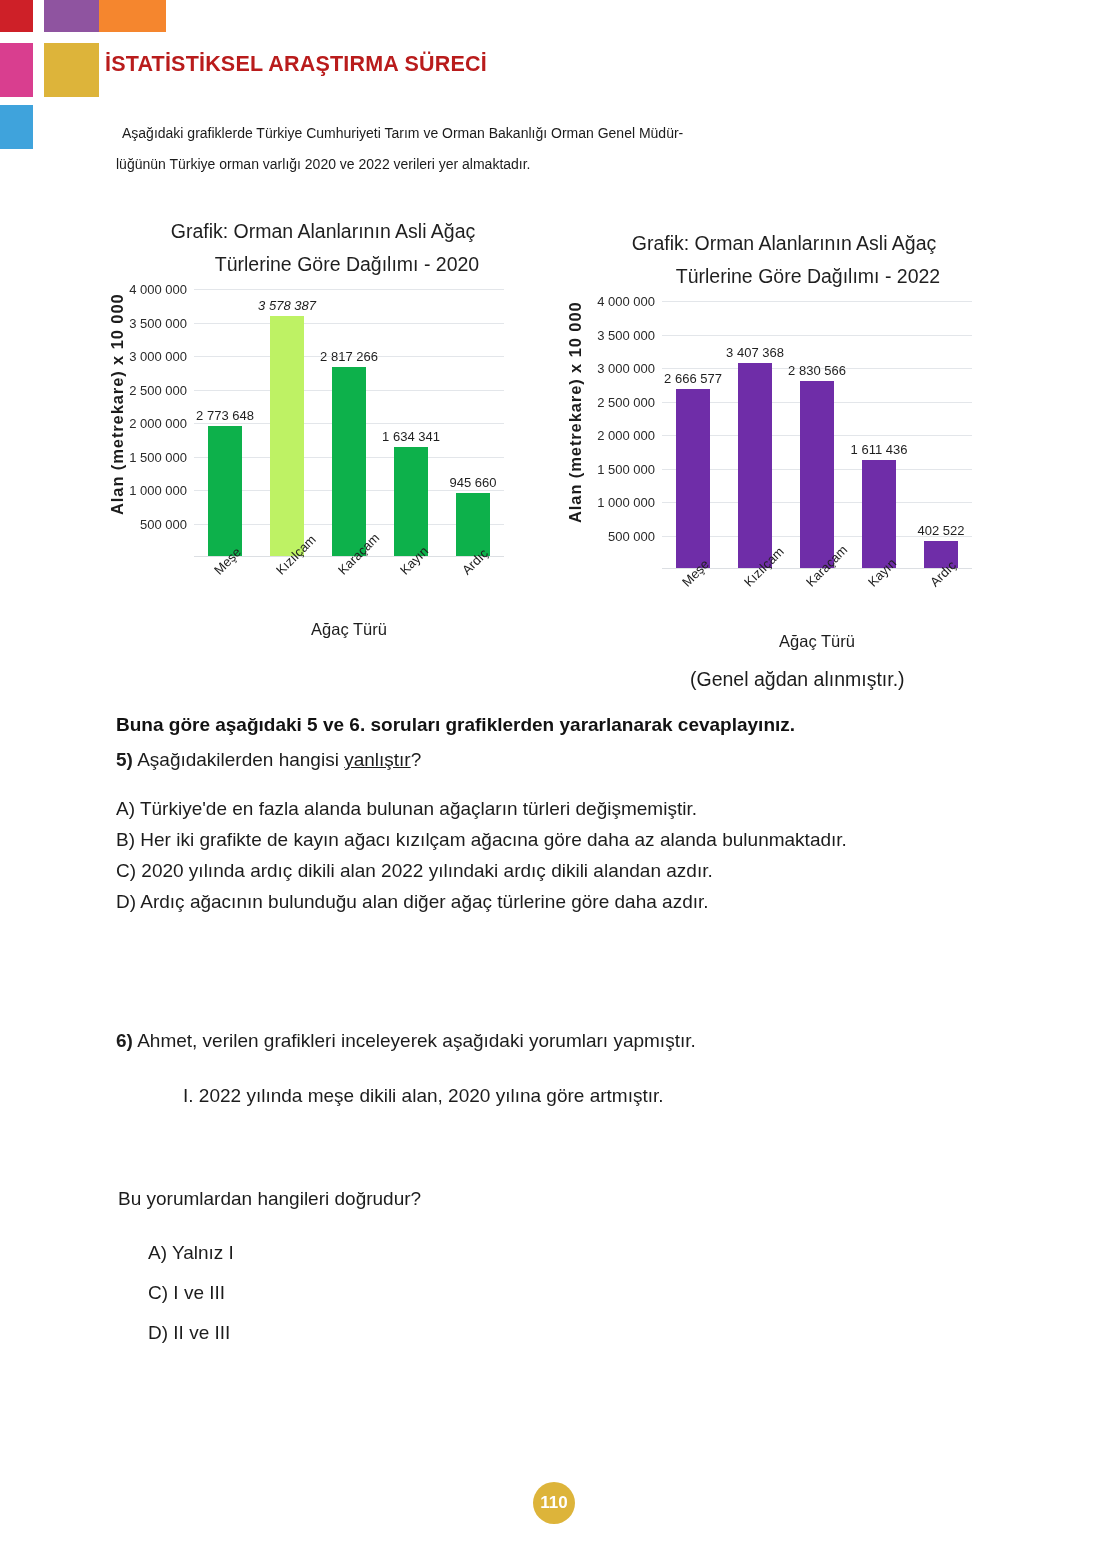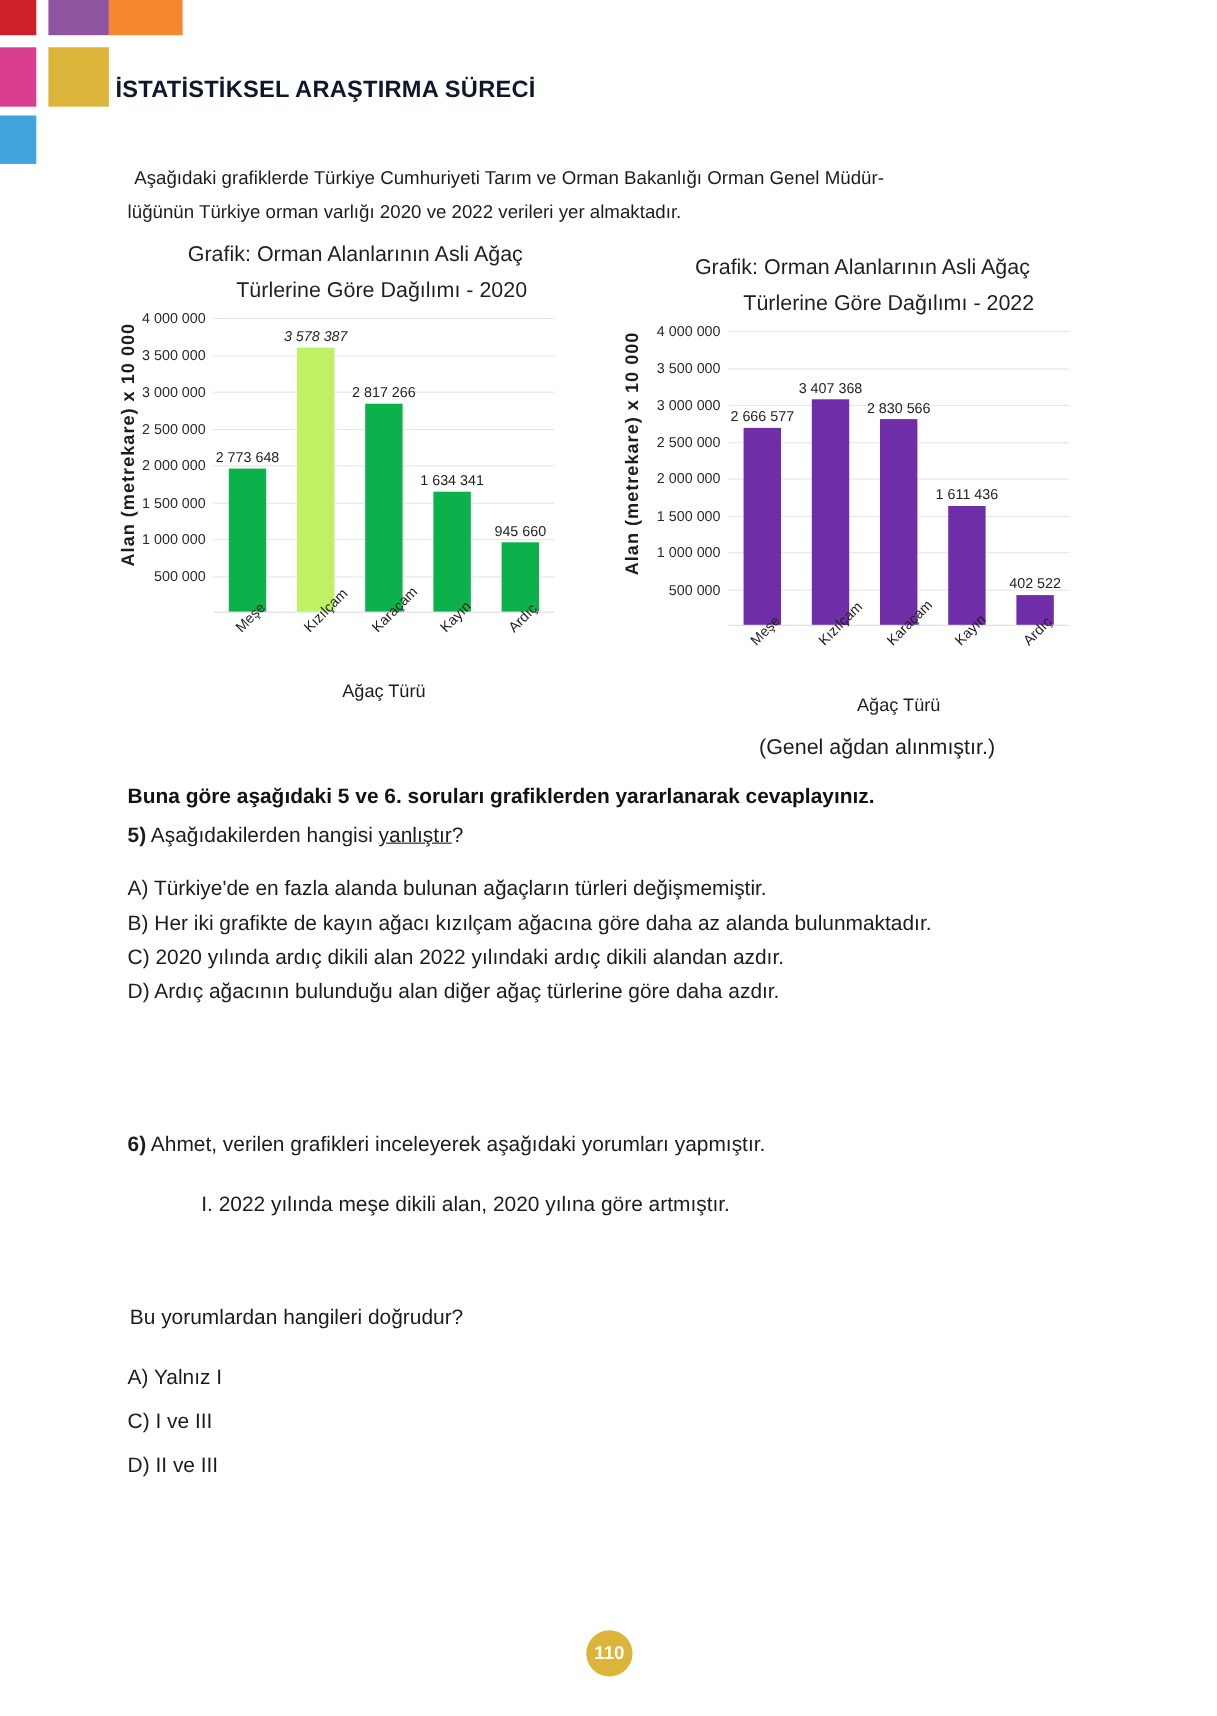--- a/index.html
+++ b/index.html
@@ -22,38 +22,37 @@
   .deco-red     { left: 0px;  top: 0px;  width: 33px; height: 32px; }
   .deco-purple  { left: 44px; top: 0px;  width: 55px; height: 32px; }
   .deco-orange  { left: 99px; top: 0px;  width: 67px; height: 32px; }
   .deco-magenta { left: 0px;  top: 43px; width: 33px; height: 54px; }
   .deco-gold    { left: 44px; top: 43px; width: 55px; height: 54px; }
   .deco-blue    { left: 0px;  top: 105px;width: 33px; height: 44px; }
 
   .header-title {
     position: absolute;
     left: 105px;
-    top: 69px;
+    top: 52px;
     font-size: 21.5px;
     font-weight: bold;
     letter-spacing: 0.2px;
-    color: #0f172a;
+    color: #b91c1c;
     white-space: nowrap;
   }
 
   
   .intro {
     position: absolute;
     left: 116px;
     top: 118px;
     width: 880px;
-    font-size: 17px;
+    font-size: 14px;
     line-height: 31px;
     color: #1c1c1c;
-    margin-top: 28px;
   }
   .intro .ln { display: block; }
   .intro .ln.first { text-indent: 6px; }
 
   
   .charts-area { position: absolute; left: 0; top: 215px; width: 1106px; height: 450px; }
 
   .chart {
     position: absolute;
     width: 460px;
@@ -232,21 +231,21 @@
 
   .q6-options {
     position: absolute;
     left: 116px;
     top: 1233px;
     width: 500px;
     font-size: 19px;
     line-height: 40px;
     color: #1c1c1c;
   }
-  .q6-options .opt { display: block; }
+  .q6-options .opt { display: block; margin-left: 32px; }
 
   
   .page-num {
     position: absolute;
     left: 533px;
     top: 1482px;
     width: 42px;
     height: 42px;
     border-radius: 50%;
     background: #DDB43A;

